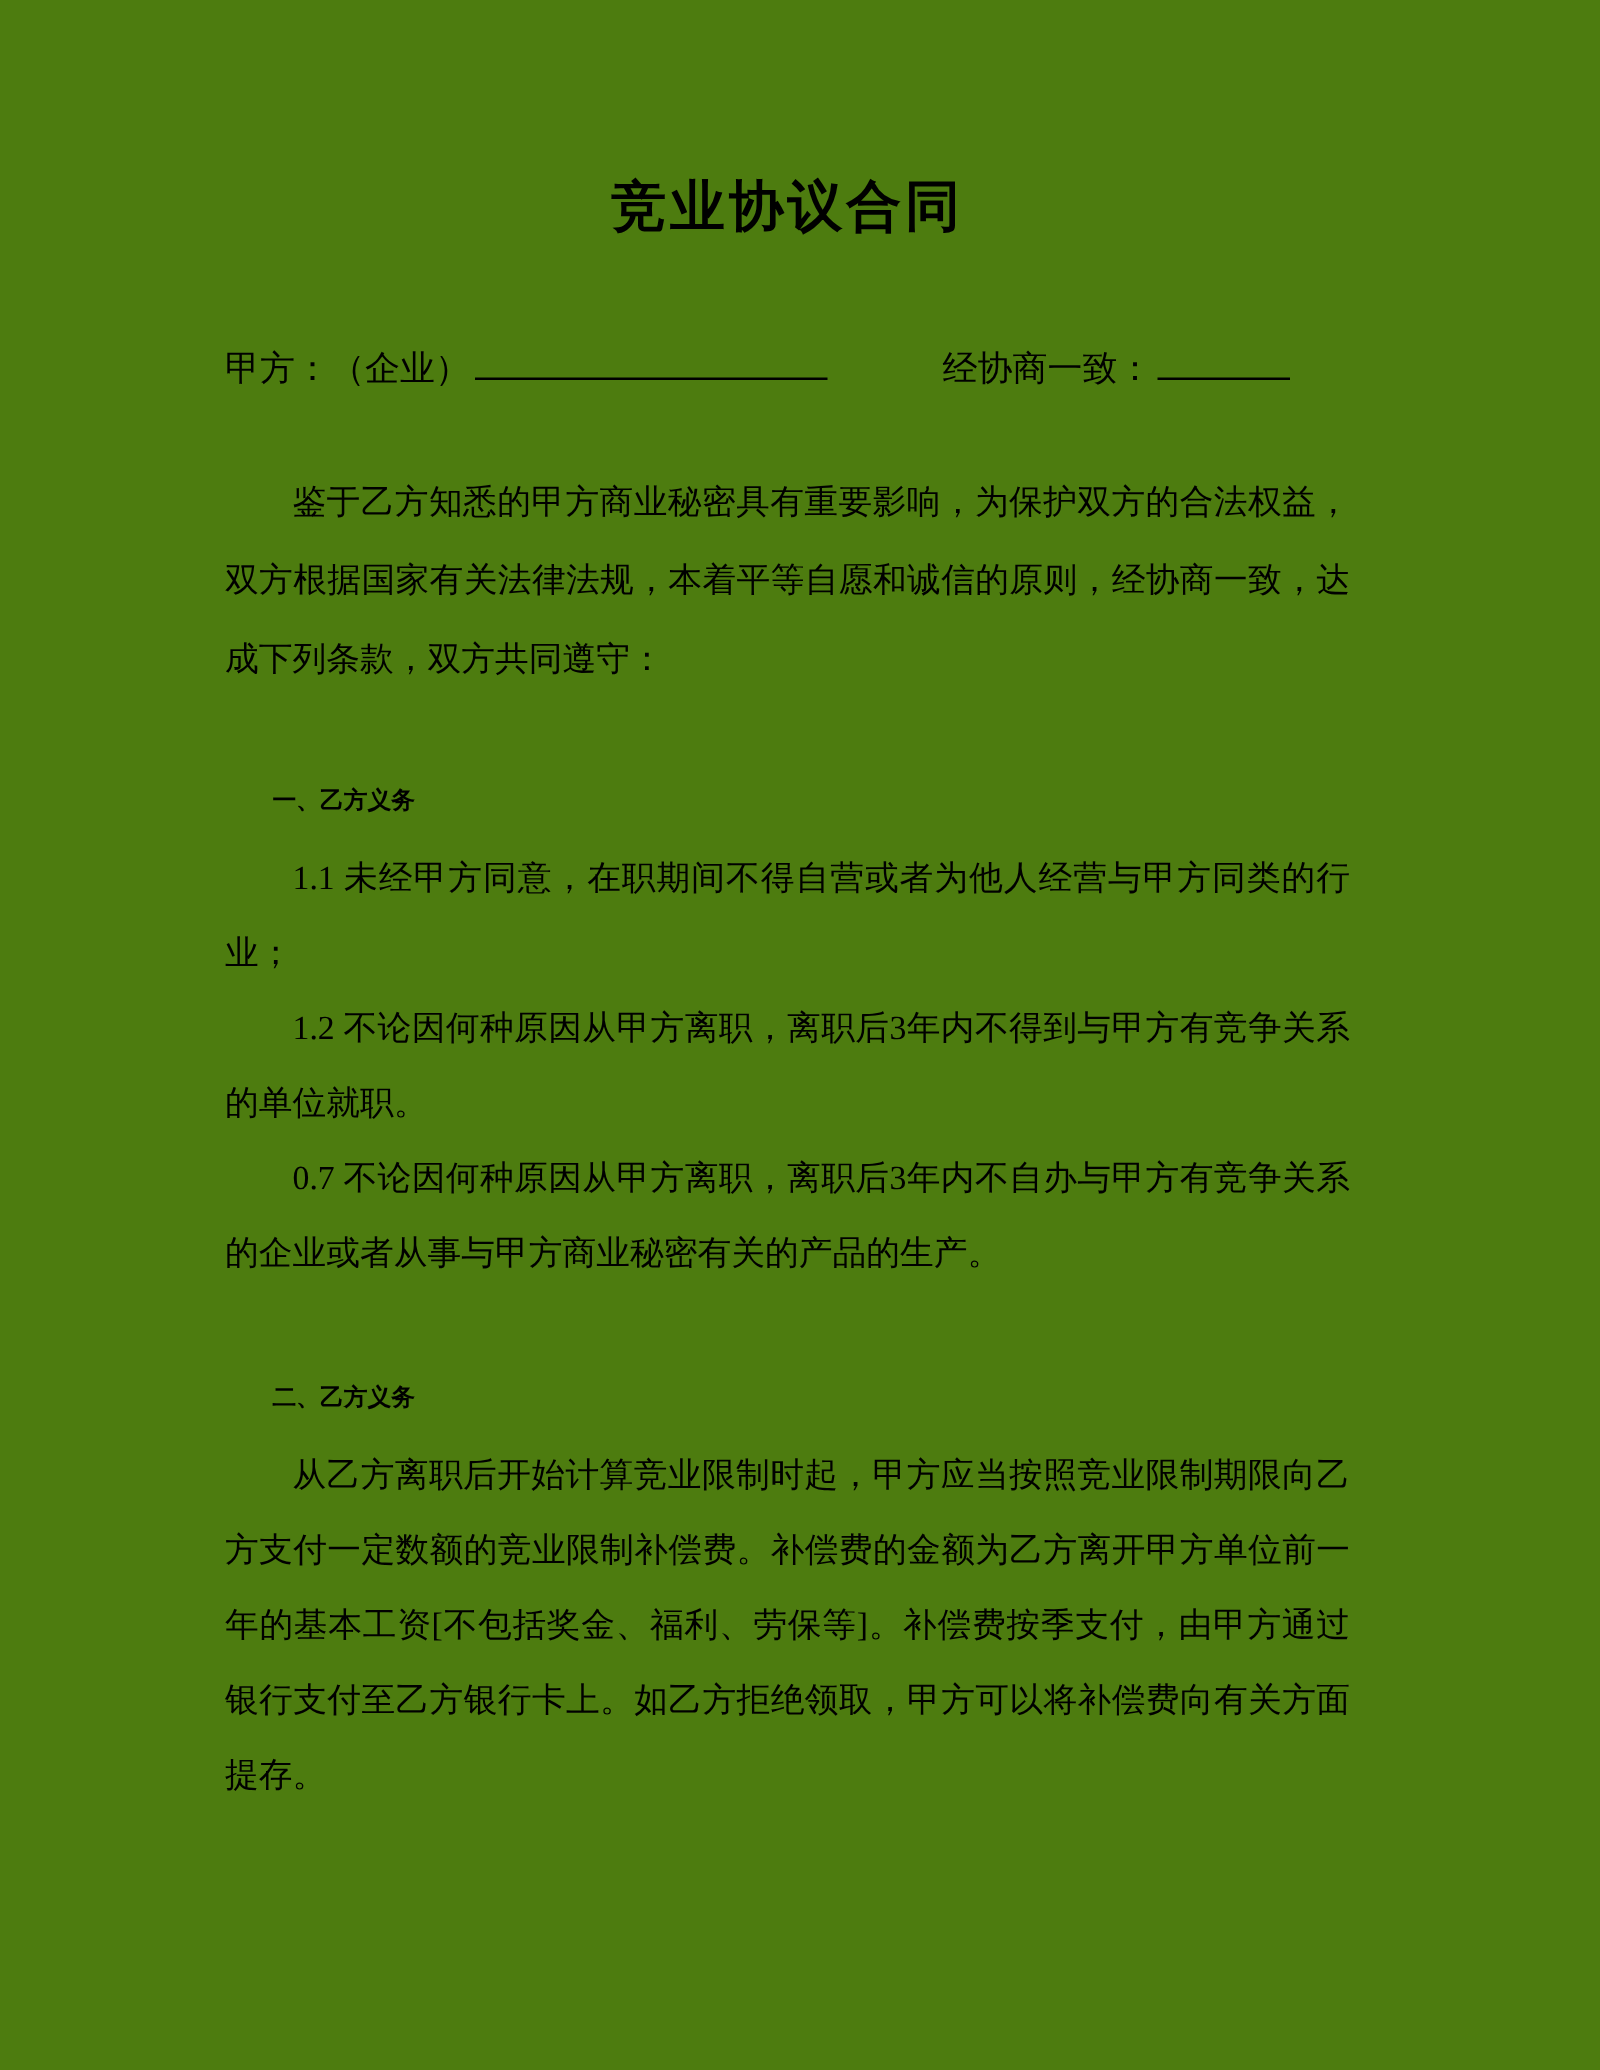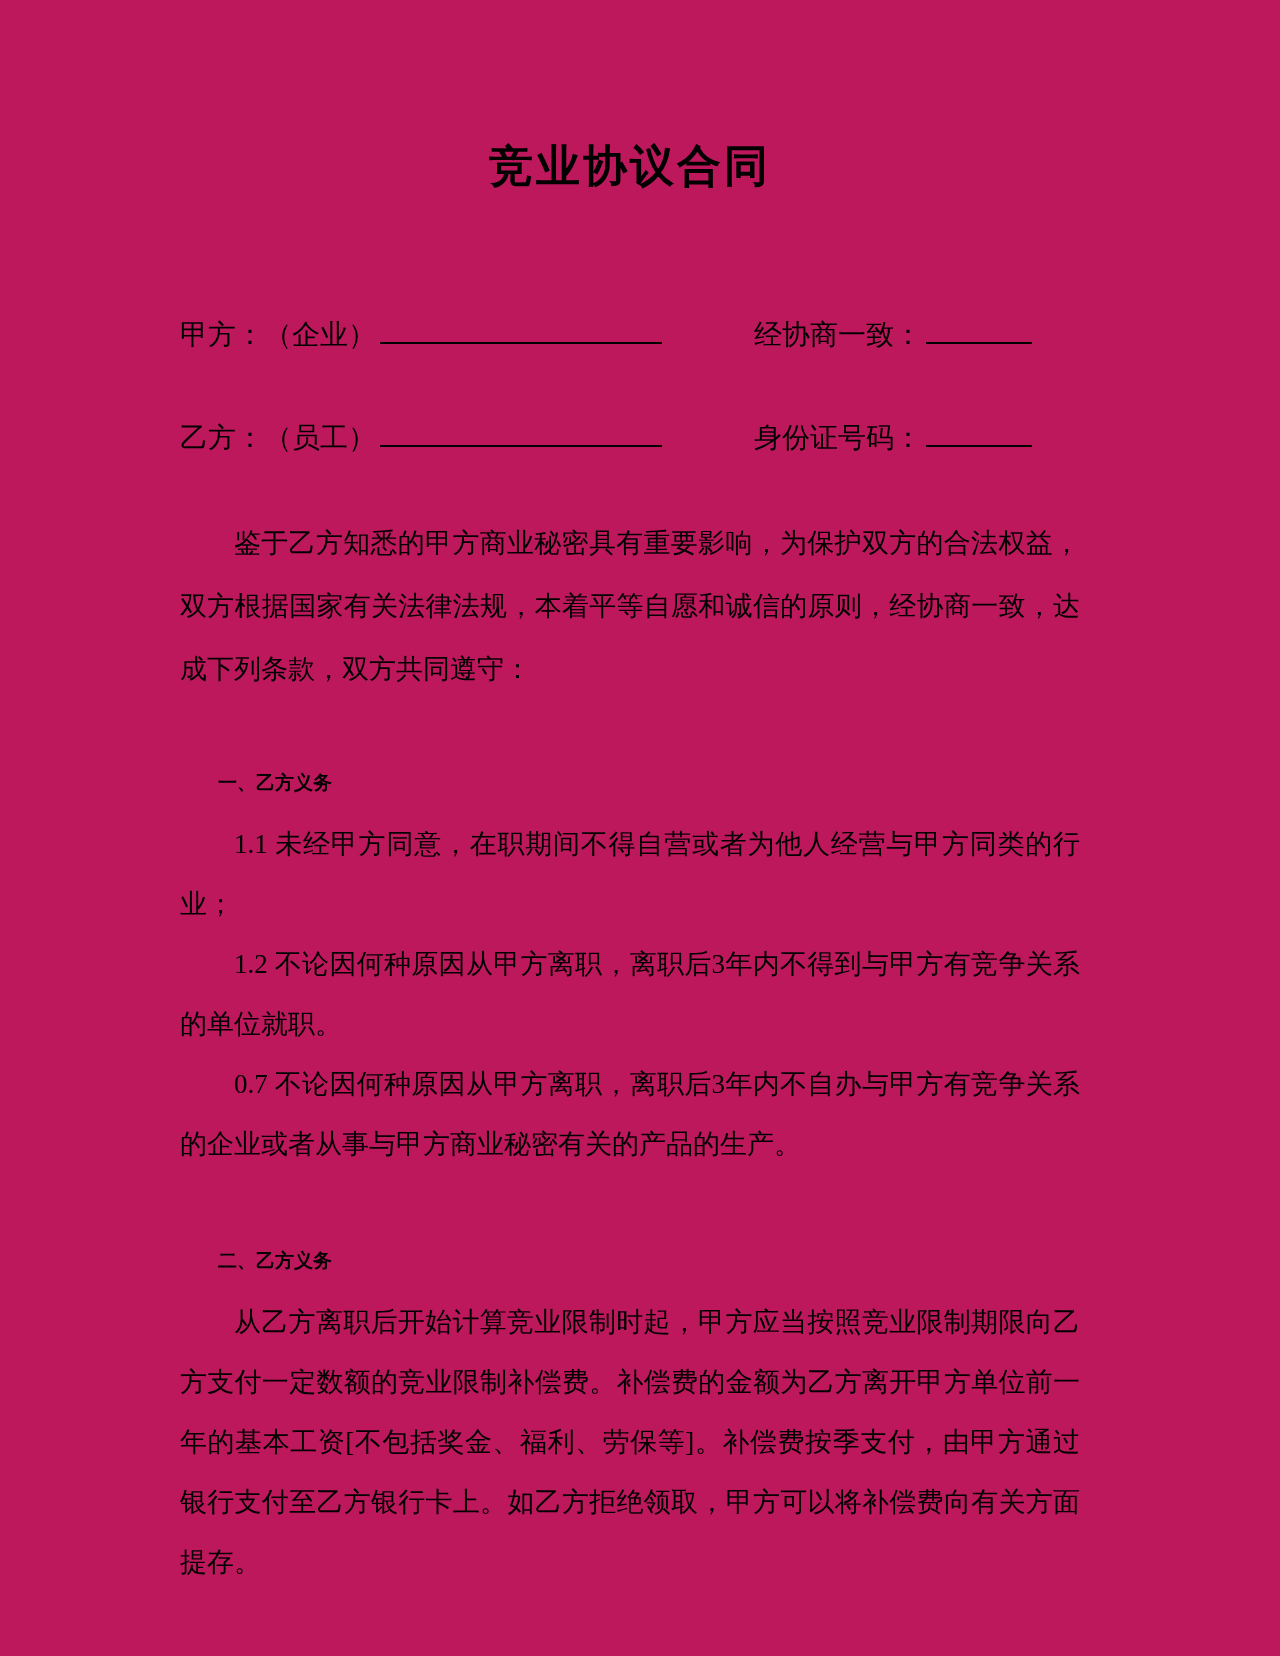--- a/index.html
+++ b/index.html
@@ -5,21 +5,21 @@
   html, body {
     margin: 0;
     padding: 0;
     background: #ffffff;
   }
   .page {
     position: relative;
     width: 1280px;
     height: 1656px;
     margin: 0 auto;
-    background: #be185d;
+    background: #4d7c0f;
     color: #000000;
     box-sizing: border-box;
     padding: 0 200px 0 180px;
     overflow: hidden;
     font-family: "Liberation Serif", "DejaVu Serif", serif;
   }
   .doc-title {
     margin: 136px 0 0 0;
     text-align: center;
     font-family: "Liberation Sans", "DejaVu Sans", sans-serif;
@@ -28,21 +28,21 @@
     line-height: 60px;
     letter-spacing: 3px;
   }
   .party-row {
     display: flex;
     justify-content: space-between;
     align-items: baseline;
     font-size: 28px;
     line-height: 40px;
   }
-  .party-row.first { margin-top: 116px; }
+  .party-row.first { margin-top: 76px; }
   .party-row.second { margin-top: 60px; }
   .party-left, .party-right { white-space: nowrap; }
   .party-right { margin-right: 48px; }
   .blank {
     display: inline-block;
     border-bottom: 2px solid #000000;
     height: 30px;
     vertical-align: baseline;
     margin-left: 4px;
   }
@@ -76,28 +76,20 @@
 
   <div class="party-row first">
     <span class="party-left">
       <span>甲方：（企业）</span><span class="blank long"></span>
     </span>
     <span class="party-right">
       <span>经协商一致：</span><span class="blank short"></span>
     </span>
   </div>
 
-  <div class="party-row second">
-    <span class="party-left">
-      <span>乙方：（员工）</span><span class="blank long"></span>
-    </span>
-    <span class="party-right">
-      <span>身份证号码：</span><span class="blank short"></span>
-    </span>
-  </div>
 
   <p class="body-text preamble">鉴于乙方知悉的甲方商业秘密具有重要影响，为保护双方的合法权益，双方根据国家有关法律法规，本着平等自愿和诚信的原则，经协商一致，达成下列条款，双方共同遵守：</p>
 
   <h2 class="section-heading heading-1">一、乙方义务</h2>
   <p class="body-text clause">1.1 未经甲方同意，在职期间不得自营或者为他人经营与甲方同类的行业；</p>
   <p class="body-text clause">1.2 不论因何种原因从甲方离职，离职后3年内不得到与甲方有竞争关系的单位就职。</p>
   <p class="body-text clause">0.7 不论因何种原因从甲方离职，离职后3年内不自办与甲方有竞争关系的企业或者从事与甲方商业秘密有关的产品的生产。</p>
 
   <h2 class="section-heading heading-2">二、乙方义务</h2>
   <p class="body-text clause">从乙方离职后开始计算竞业限制时起，甲方应当按照竞业限制期限向乙方支付一定数额的竞业限制补偿费。补偿费的金额为乙方离开甲方单位前一年的基本工资[不包括奖金、福利、劳保等]。补偿费按季支付，由甲方通过银行支付至乙方银行卡上。如乙方拒绝领取，甲方可以将补偿费向有关方面提存。</p>

